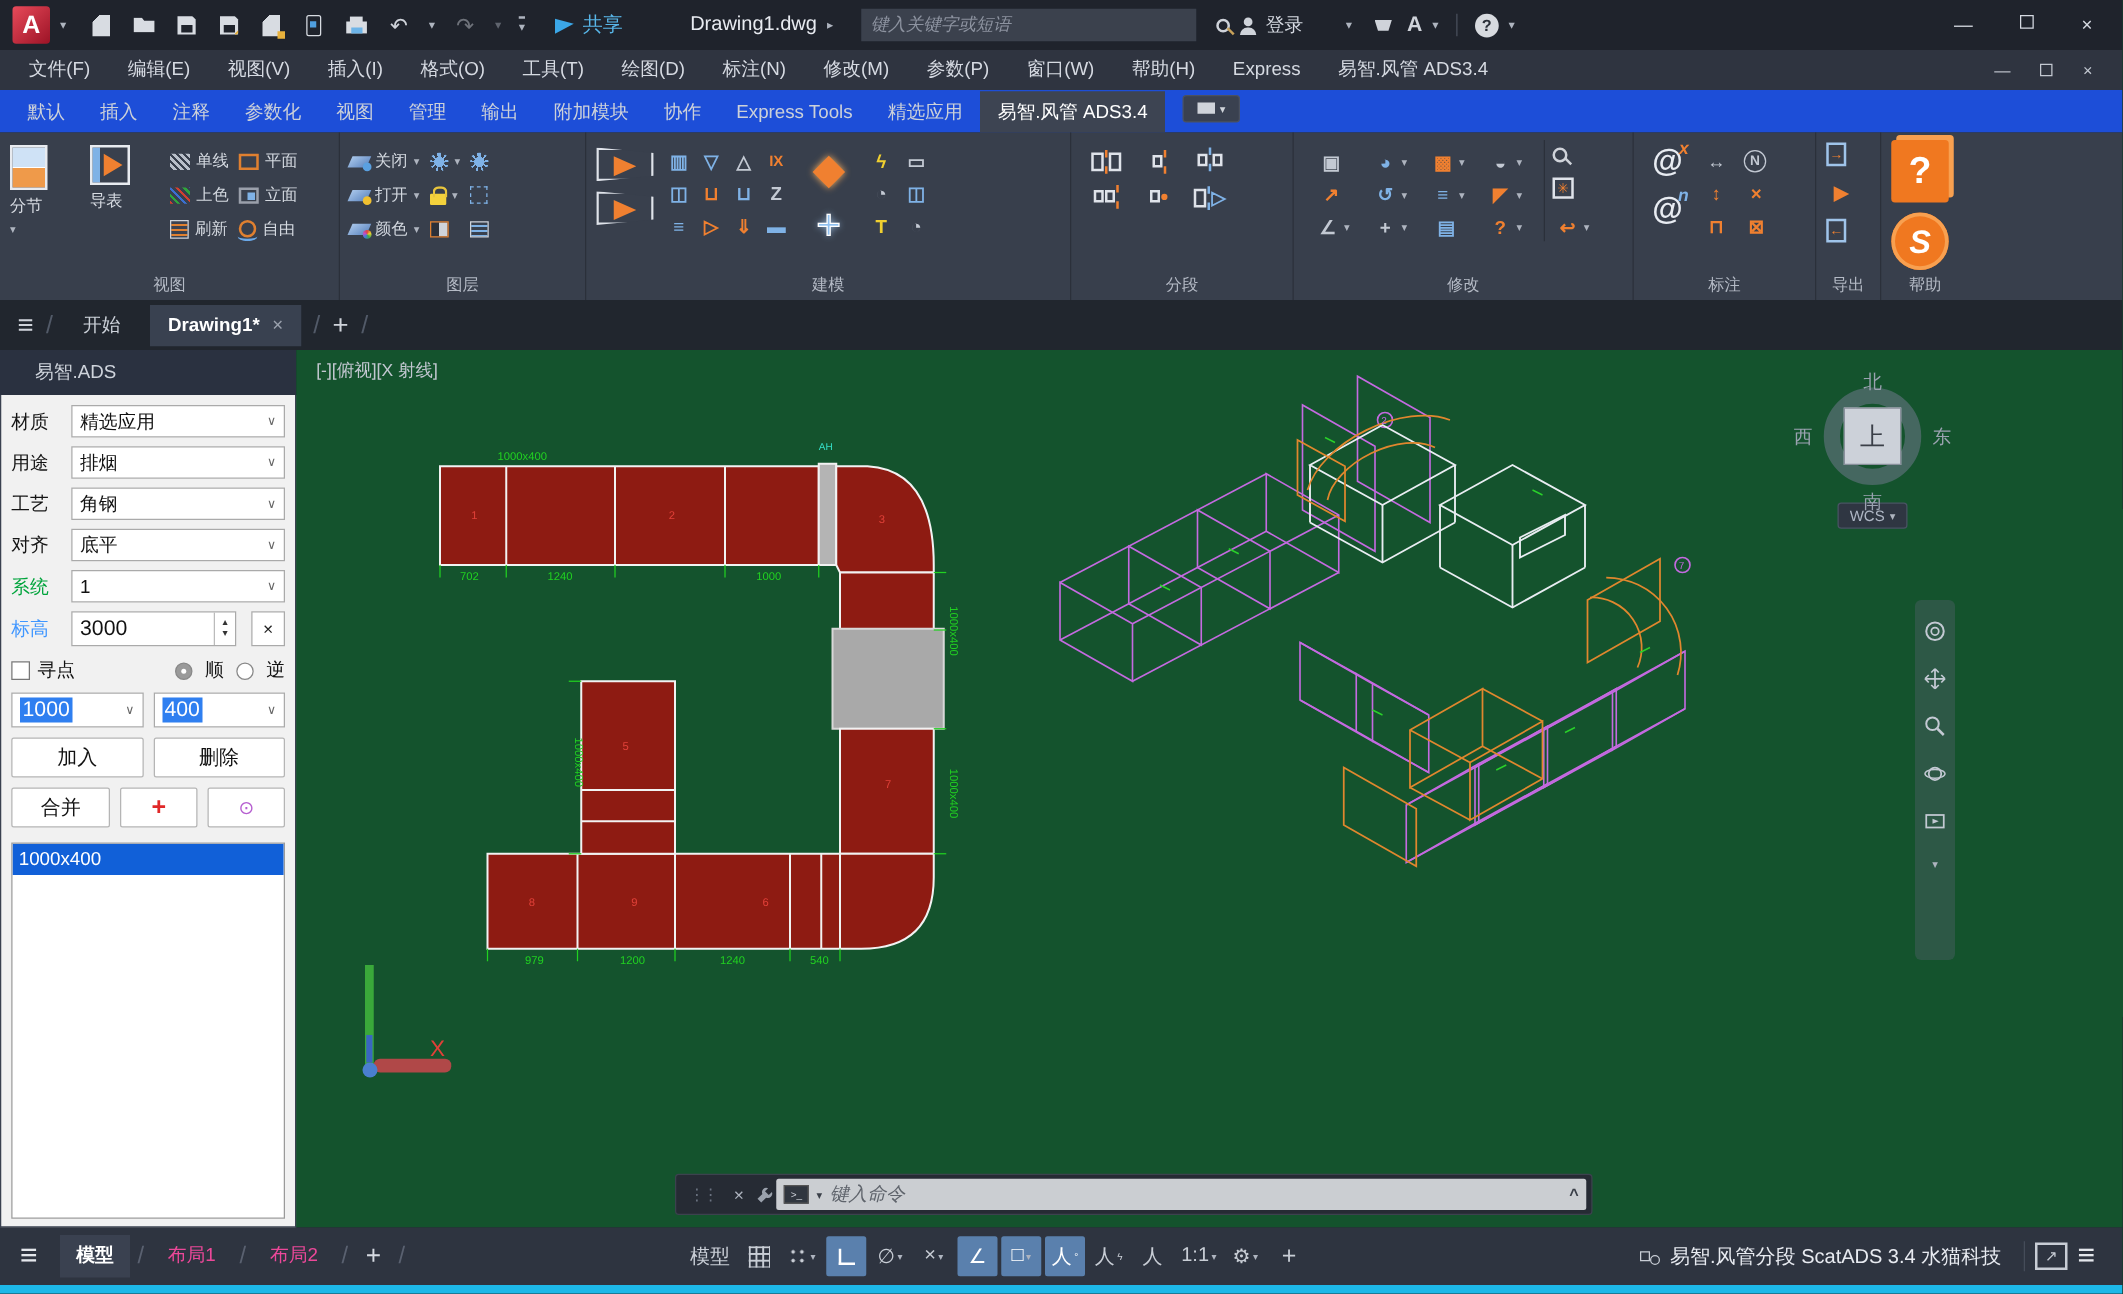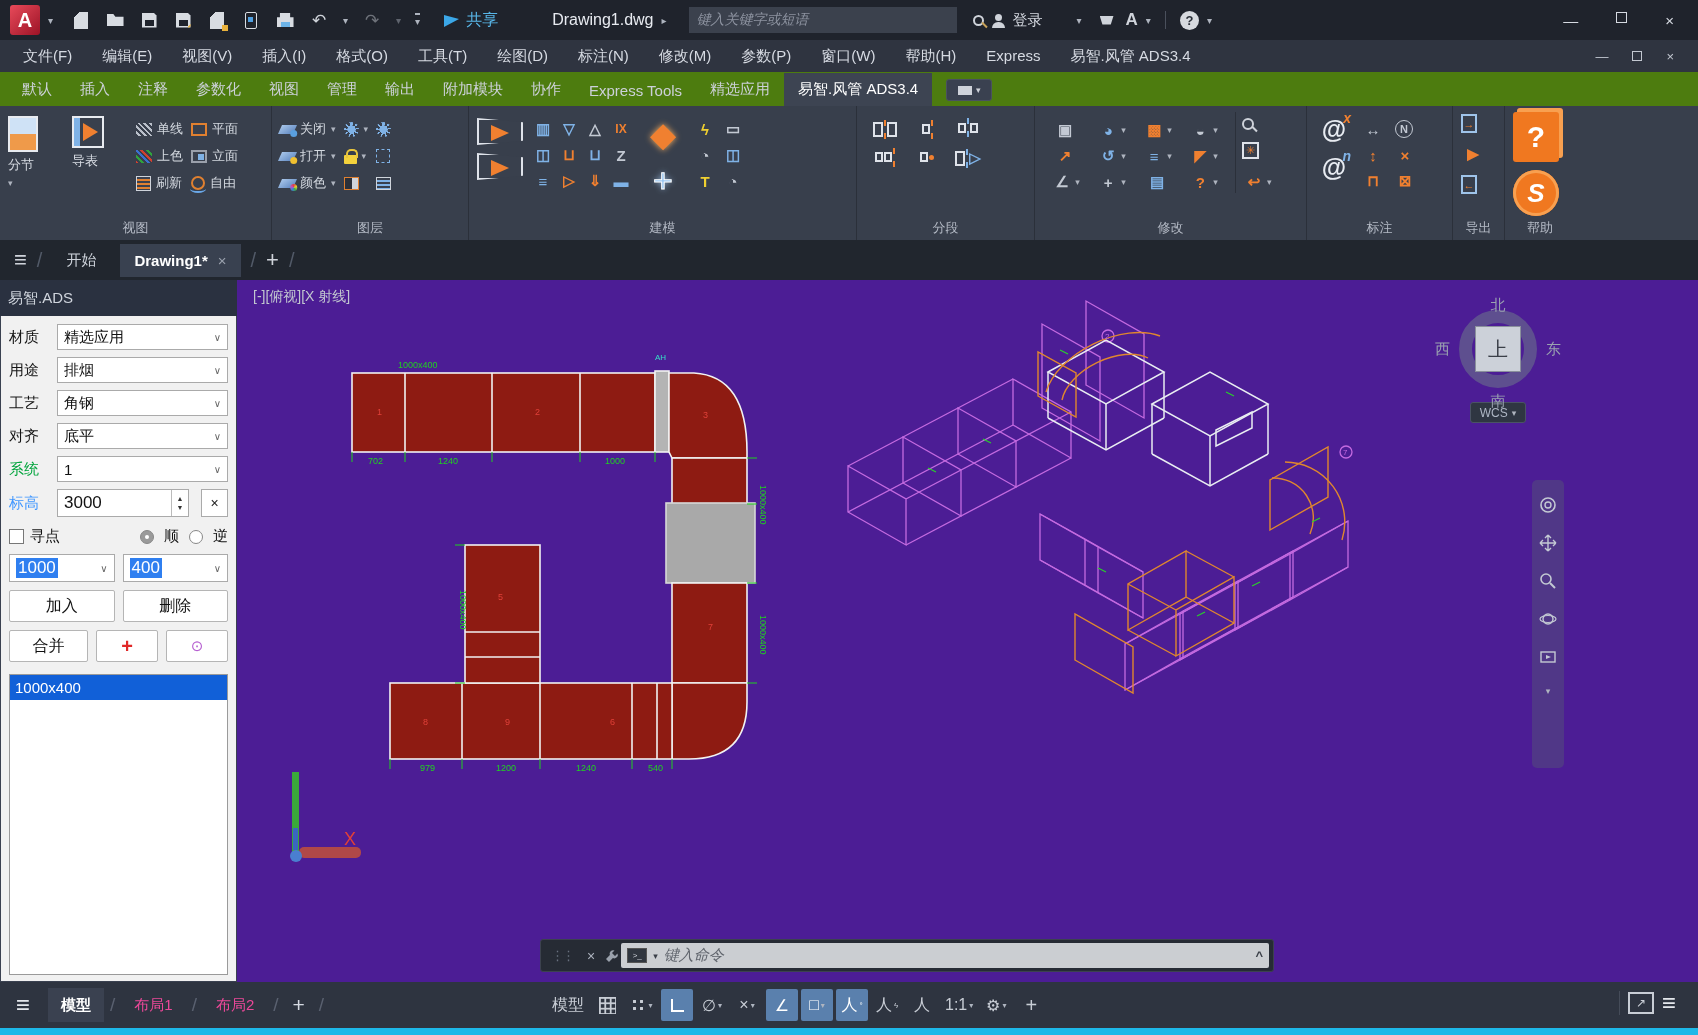--- a/index.html
+++ b/index.html
@@ -39,21 +39,21 @@
   .winbtns{margin-left:auto;display:flex;gap:38px;padding-right:14px;color:#d6dae2;font-size:15px}
   .maxg{display:inline-block;width:11px;height:11px;border:1.5px solid #d6dae2}
 
   
   .menubar{height:32px;background:#2f3440;display:flex;align-items:center;padding:0 8px}
   .mitem{padding:0 15px;font-size:15px;color:#d6dae2;line-height:32px}
   .childbtns{margin-left:auto;display:flex;gap:24px;padding-right:16px;color:#c3c8d1;font-size:13px;align-items:center}
   .maxg2{display:inline-block;width:10px;height:10px;border:1.5px solid #c3c8d1}
 
   
-  .rtabs{height:34px;background:#4d7c0f;display:flex;align-items:flex-end;padding:0 8px}
+  .rtabs{height:34px;background:#1d4ed8;display:flex;align-items:center;padding:0 8px}
   .rtab{padding:7px 14px;font-size:15px;color:#ccd1d9}
   .rtab.active{background:#3d4452;color:#fff}
   .rmode{margin-left:14px;margin-bottom:5px;width:46px;height:22px;background:#3a4150;border:1px solid #4a5160;border-radius:3px;display:flex;align-items:center;justify-content:center;gap:4px;color:#cfd3da;font-size:9px}
   .rmode .bar{width:14px;height:9px;background:#cfd3da}
 
   
   .ribbon{height:134px;background:#383f4c;display:flex}
   .panel{position:relative;height:134px;border-right:1px solid #2b303a;padding:6px 8px 22px;display:flex;gap:8px;align-items:flex-start}
   .plabel{position:absolute;bottom:3px;left:0;right:0;text-align:center;font-size:13px;color:#b4bac5}
   .bigbtn{width:56px;display:flex;flex-direction:column;align-items:flex-start;gap:4px;font-size:13px;color:#d8dce3;padding-top:4px}
@@ -112,21 +112,21 @@
   .fmenu{color:#cfd3da;font-size:22px}
   .fsl{color:#525a68;font-size:20px}
   .ftab{padding:8px 14px;font-size:15px;color:#ccd1d9}
   .ftab.active{background:#394150;color:#fff;font-weight:bold;display:flex;gap:10px;align-items:center}
   .ftab .x{color:#9aa1ad;font-weight:normal}
   .fplus{color:#cfd3da;font-size:22px}
 
   
   .main{display:flex;height:702px}
   .sidepanel{width:237px;background:#20252e;display:flex;flex-direction:column}
-  .sp-header{height:36px;background:#2a3140;color:#cfd4dc;padding-left:8px;line-height:36px;font-size:15px}
+  .sp-header{height:36px;background:#2a3140;color:#cfd4dc;padding-left:28px;line-height:36px;font-size:15px}
   .sp-body{background:#f1f1f1;border:1px solid #3a4150;border-top:none;padding:8px 8px 6px;height:700px;display:flex;flex-direction:column;color:#111}
   .fld{display:flex;align-items:center;margin-bottom:7px;gap:6px}
   .fld .lb{width:42px;font-size:15px;color:#141414}
   .fld .lb.gr{color:#00a43c}.fld .lb.bl{color:#3f96ff}
   .combo{flex:1;height:26px;background:#fff;border:1px solid #aaa;display:flex;align-items:center;padding:0 6px;font-size:15px}
   .combo .chev{margin-left:auto;color:#666;font-size:10px}
   .spinbox{flex:1;height:28px;background:#fff;border:1px solid #aaa;display:flex;align-items:center;padding:0 0 0 6px;font-size:17px}
   .spin{margin-left:auto;width:17px;height:26px;border-left:1px solid #bbb;display:flex;flex-direction:column;align-items:center;justify-content:center;font-size:7px;color:#333;gap:2px}
   .xbtn{width:27px;height:28px;background:#fff;border:1px solid #aaa;color:#222;font-size:14px;display:flex;align-items:center;justify-content:center;margin-left:6px}
   .chkrow{display:flex;align-items:center;margin:3px 0 8px;font-size:15px;gap:6px}
@@ -140,21 +140,21 @@
   .hl{background:#2f7ff0;color:#fff;padding:0 2px;font-size:17px}
   .btnrow{display:flex;gap:8px;margin-bottom:8px}
   .pbtn{flex:1;height:32px;background:#fff;border:1px solid #b5b5b5;font-size:16px;color:#111;display:flex;align-items:center;justify-content:center;border-radius:2px}
   .pbtn.red{color:#e02828;font-size:20px;font-weight:bold;flex:0 0 62px}
   .pbtn.vio{color:#b65fd0;font-size:15px;flex:0 0 62px}
   .listbox{flex:1;background:#fff;border:1px solid #9a9a9a;margin-top:4px;overflow:hidden}
   .litem{height:25px;background:#1160d8;color:#fff;font-size:15px;line-height:25px;padding:0 5px}
   .sp-foot{flex:1;background:#20252e}
 
   
-  .canvas{position:relative;flex:1;background:#4c1d95;overflow:hidden}
+  .canvas{position:relative;flex:1;background:#14532d;overflow:hidden}
   .vplabel{position:absolute;left:16px;top:8px;color:#c2c7d0;font-size:14px;z-index:3}
   svg.draw{position:absolute;left:0;top:0;z-index:1}
   .vcube{position:absolute;left:1205px;top:16px;width:112px;z-index:3;text-align:center}
   .ring{width:78px;height:78px;border-radius:50%;border:13px solid rgba(110,120,138,.55);margin:14px auto 0;display:flex;align-items:center;justify-content:center}
   .cubeface{width:46px;height:46px;background:#ccd1d9;border:1px solid #8a909c;color:#3a3f48;font-size:20px;display:flex;align-items:center;justify-content:center}
   .cdir{position:absolute;color:#9aa2b0;font-size:15px}
   .cdir.n{top:0;left:50%;transform:translateX(-50%)}
   .cdir.s{top:96px;left:50%;transform:translateX(-50%)}
   .cdir.w{top:44px;left:-7px}
   .cdir.e{top:44px;right:-7px}
@@ -923,18 +923,25 @@
         <span class="caret">▾</span>
       </span>
     <span class="stbtn">
         <span>⚙</span>
         <span class="caret">▾</span>
       </span>
     <span class="stbtn" style="font-size:20px">+</span>
   </div>
 
   <div class="sb-right">
+    <span class="plugin">
+      <span class="pshapes">
+          <span class="psq"></span>
+          <span class="pci"></span>
+        </span>
+      <span>易智.风管分段 ScatADS 3.4 水猫科技</span>
+    </span>
     <span class="sdiv"></span>
     <span class="fsbtn">↗</span>
     <span class="sb-menu">≡</span>
   </div>
 </div>
 <div class="bottomline"></div>
 
 </body></html>

